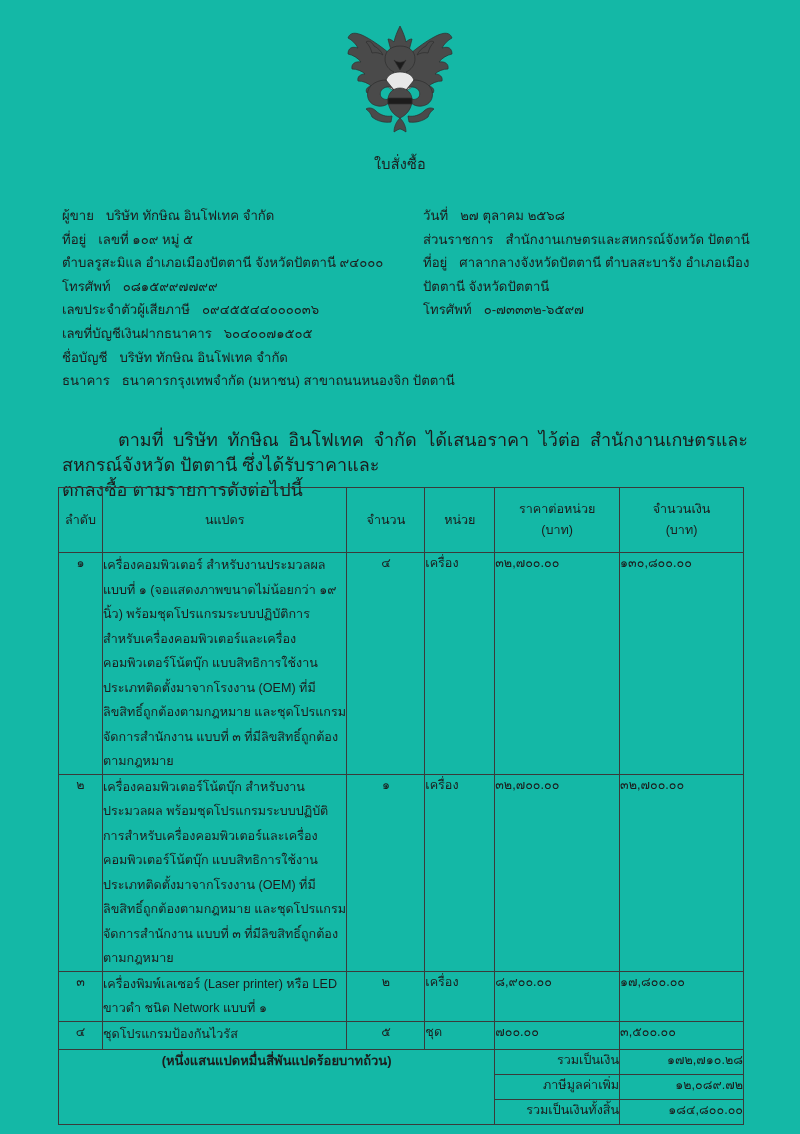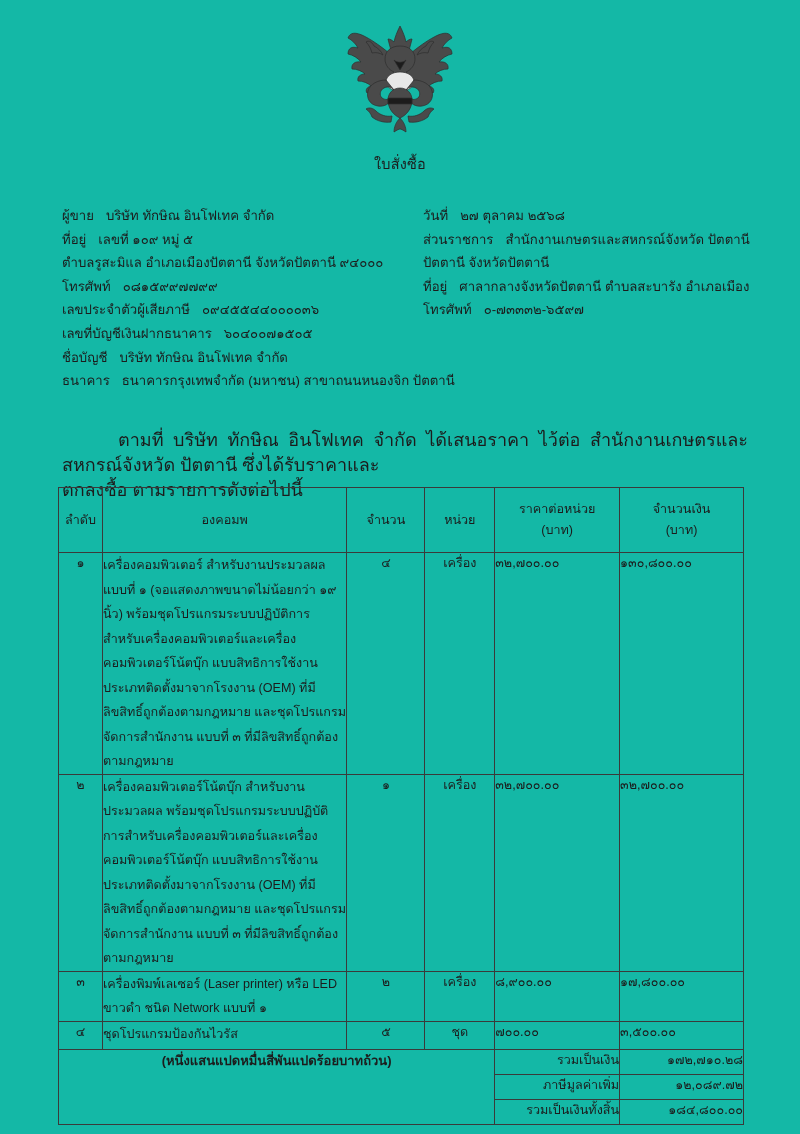--- a/index.html
+++ b/index.html
@@ -110,21 +110,21 @@
   .c-no    { width: 44px;  }
   .c-desc  { width: 245px; }
   .c-qty   { width: 78px;  }
   .c-unit  { width: 70px;  }
   .c-price { width: 125px; }
   .c-amt   { width: 124px; }
 
   td.no   { text-align: center; padding-top: 7px; }
   td.desc { padding: 6px 4px 8px 5px; line-height: 24.5px; }
   td.qty  { text-align: center; padding-top: 7px; }
-  td.unit { text-align: center; padding-top: 7px; margin-top: 12px; }
+  td.unit { padding-top: 7px; margin-top: 12px; }
   td.price, td.amt { text-align: left; padding: 7px 7px 0 0; }
 
   
   td.words {
     text-align: center;
     vertical-align: bottom;
     padding-bottom: 11px;
     font-size: 13px;
     font-weight: bold;
   }
@@ -237,24 +237,24 @@
     </div>
 
     <div class="hdr-col hdr-right">
       <div>
         <span class="lbl">วันที่</span><span class="gap-md"></span><span class="val">๒๗ ตุลาคม ๒๕๖๘</span>
       </div>
       <div>
         <span class="lbl">ส่วนราชการ</span><span class="gap-md"></span><span class="val">สำนักงานเกษตรและสหกรณ์จังหวัด ปัตตานี</span>
       </div>
       <div>
+        <span class="lbl">ที่อยู่</span><span class="gap-md"></span><span class="val">ศาลากลางจังหวัดปัตตานี ตำบลสะบารัง อำเภอเมือง</span>
+      </div>
+      <div>
         <span class="val">ปัตตานี จังหวัดปัตตานี</span>
-      </div>
-      <div>
-        <span class="lbl">ที่อยู่</span><span class="gap-md"></span><span class="val">ศาลากลางจังหวัดปัตตานี ตำบลสะบารัง อำเภอเมือง</span>
       </div>
       <div>
         <span class="lbl">โทรศัพท์</span><span class="gap-md"></span><span class="val">๐-๗๓๓๓๒-๖๕๙๗</span>
       </div>
     </div>
   </div>
 
   <div class="para">
     <span>ตามที่ บริษัท ทักษิณ อินโฟเทค จำกัด ได้เสนอราคา ไว้ต่อ สำนักงานเกษตรและสหกรณ์จังหวัด ปัตตานี ซึ่งได้รับราคาและ</span>
     <span class="l2">ตกลงซื้อ ตามรายการดังต่อไปนี้</span>
@@ -265,21 +265,21 @@
       <col class="c-no">
         <col class="c-desc">
         <col class="c-qty">
       <col class="c-unit">
         <col class="c-price">
         <col class="c-amt">
     </colgroup>
     <thead>
       <tr>
         <th>ลำดับ</th>
-        <th>องคอมพ</th>
+        <th>นแปดร</th>
         <th>จำนวน</th>
         <th>หน่วย</th>
         <th>
           <div>ราคาต่อหน่วย</div>
           <div>(บาท)</div>
         </th>
         <th>
           <div>จำนวนเงิน</div>
           <div>(บาท)</div>
         </th>

